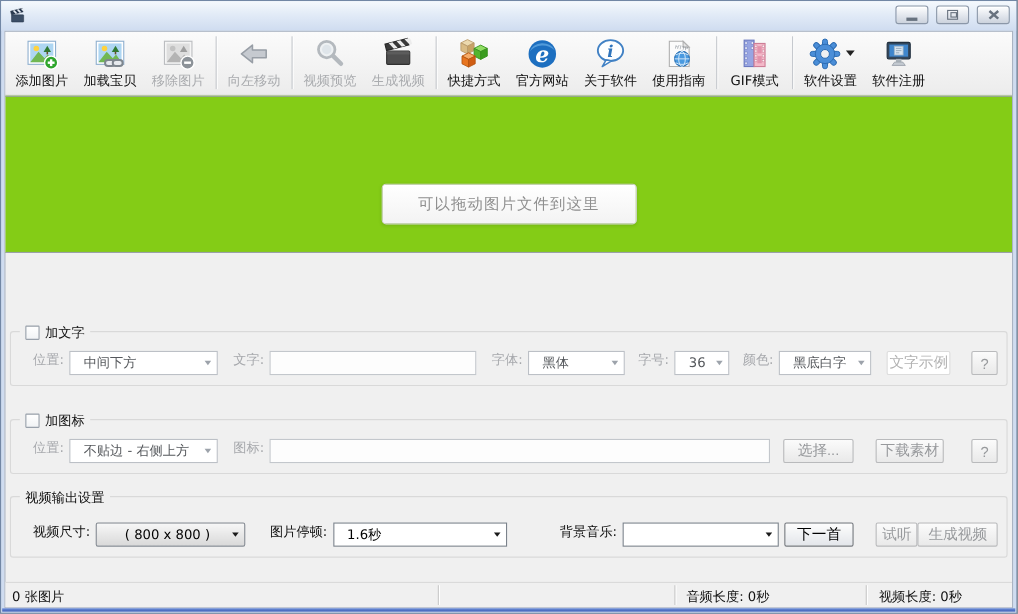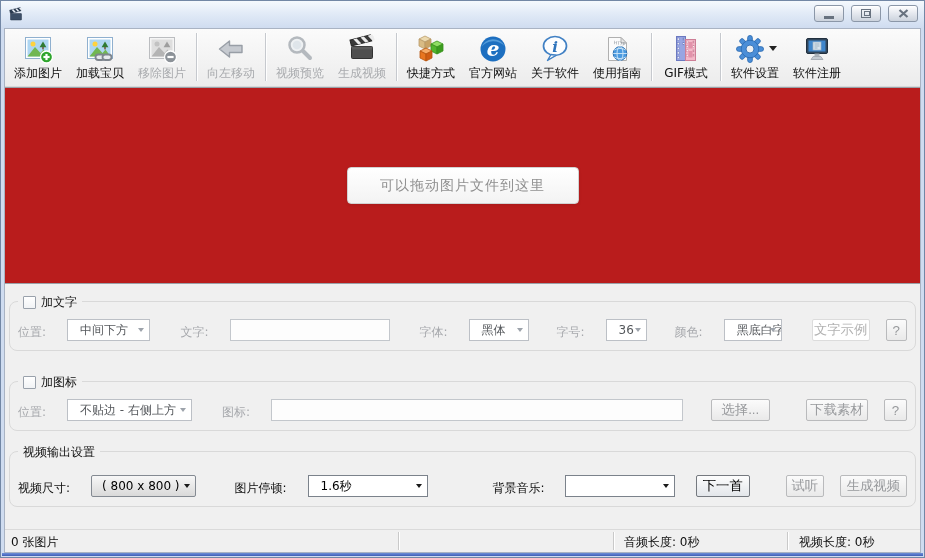--- a/index.html
+++ b/index.html
@@ -32,37 +32,37 @@
     display:flex; align-items:flex-start; padding:2px 0 0 2px; }
   .tbtn { width:62px; height:53px; display:flex; flex-direction:column; align-items:center;
     padding-top:2px; gap:1px; border-radius:3px; }
   .tbtn .ticon { width:32px; height:32px; display:block; }
   .tbtn .lbl { font-size:12px; line-height:15px; color:#101010; white-space:nowrap; }
   .tbtn.disabled .lbl { color:#a9abae; }
   .tsep { width:1px; height:48px; background:#c6c9ce; box-shadow:1px 0 0 rgba(255,255,255,.9); margin:2px 3px 0; }
   .gearwrap { display:flex; align-items:center; }
   .caret { width:0; height:0; border:4px solid transparent; border-top:5px solid #222; margin:3px 0 0 3px; }
   
-  .canvas { position:absolute; left:0; right:0; top:58px; height:197px;
-    background:#b91c1c; border:1px solid #9aa1a8; border-left:none; border-right:none;padding-left:20px; }
+  .canvas { position:absolute; left:0; right:0; top:58px; height:143px;
+    background:#84cc16; border:1px solid #9aa1a8; border-left:none; border-right:none;padding-left:20px; }
   .drophint { position:absolute; left:50%; top:79px; transform:translateX(-50%);
     width:232px; height:37px; border:1px solid #d2d2d2; border-radius:4px;
     background:linear-gradient(#ffffff,#f3f3f3); box-shadow:0 1px 3px rgba(0,0,0,.10);
     color:#8f8f8f; font-size:14px; letter-spacing:1px;
     display:flex; align-items:center; justify-content:center; }
   
-  .group { position:absolute; left:4px; right:4px; border:1px solid #d9d9d9; border-radius:8px; }
+  .group { position:absolute; left:4px; right:4px; border:1px solid #d9d9d9; border-radius:3px; }
   .g1 { top:272px; height:50px; }
   .g2 { top:352px; height:50px; }
   .g3 { top:422px; height:56px; }
   .gtitle { position:absolute; top:-8px; left:8px; height:16px; background:#f0f0f0;
     padding:0 5px; display:flex; align-items:center; gap:5px; }
   .gtitle .txt { color:#101010; }
   .cb { width:13px; height:13px; background:linear-gradient(#fff,#f1f3f5); border:1px solid #99a1ab; border-radius:1px; }
-  .grow { position:absolute; left:8px; right:8px; display:flex; align-items:flex-end;gap:16px; }
+  .grow { position:absolute; left:20px; right:8px; display:flex; align-items:flex-start; }
   .g1 .grow, .g2 .grow { top:17px; }
   .g3 .grow { top:23px; }
   .flabel { color:#a6a8ac; margin-right:5px; white-space:nowrap; }
   .flabel.on { color:#101010; }
   
   .combo { position:relative; height:22px; background:#fff; border:1px solid #bcc0c6;
     display:flex; align-items:center; padding:0 18px 0 12px; color:#55585c; white-space:nowrap; overflow:hidden; }
   .combo .arr { position:absolute; right:5px; top:8px; width:0; height:0;
     border:3.5px solid transparent; border-top:4.5px solid #9da3ab; }
   .combo.on { border-color:#7b828b; color:#000; }

